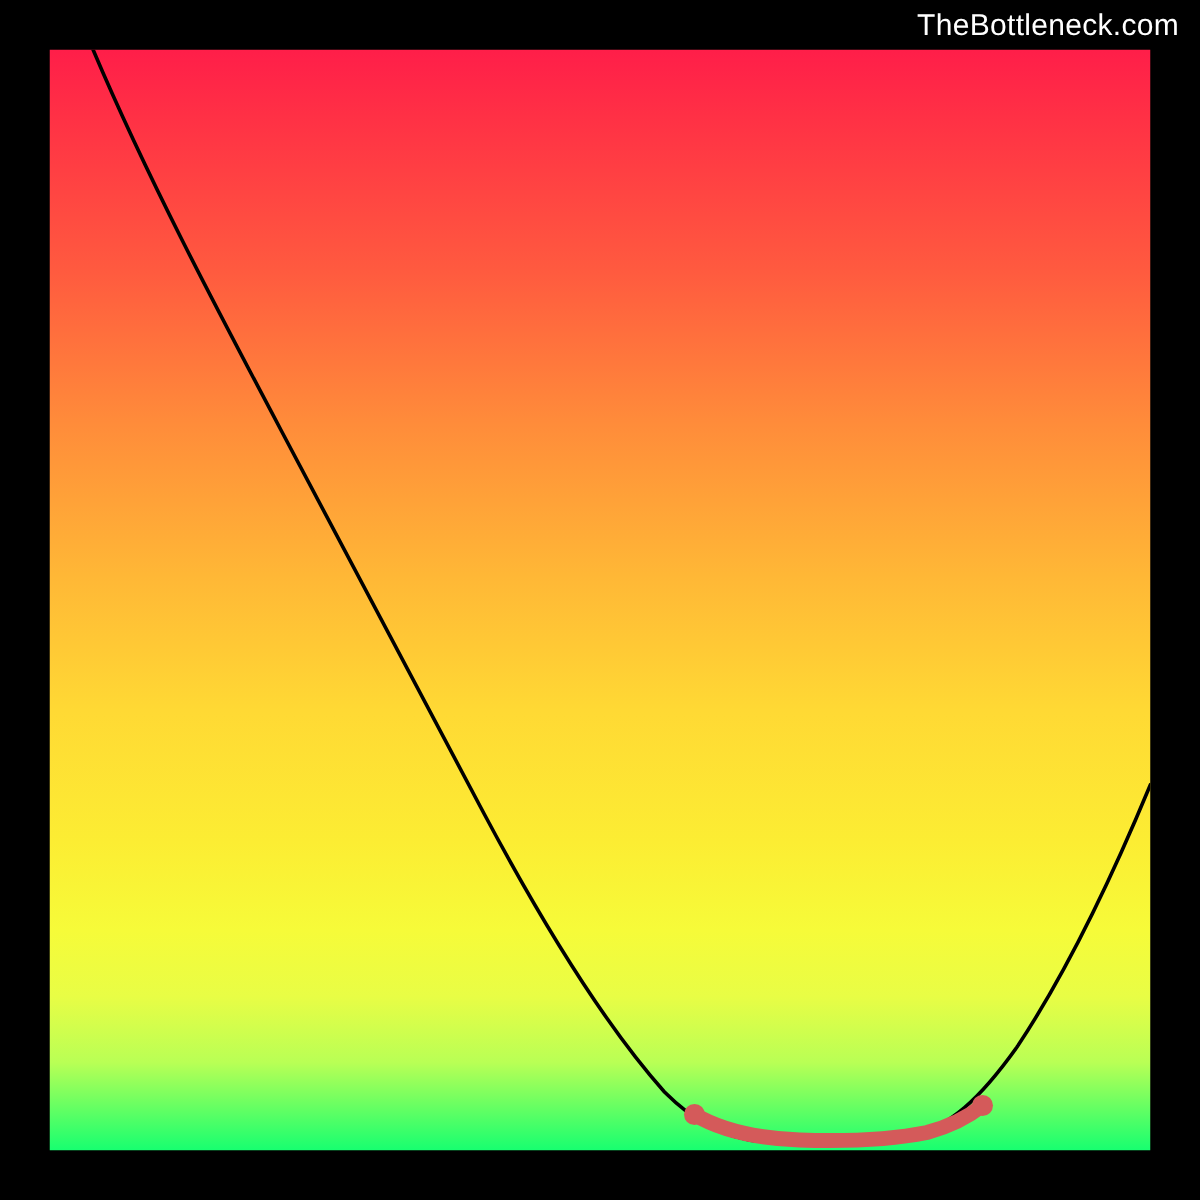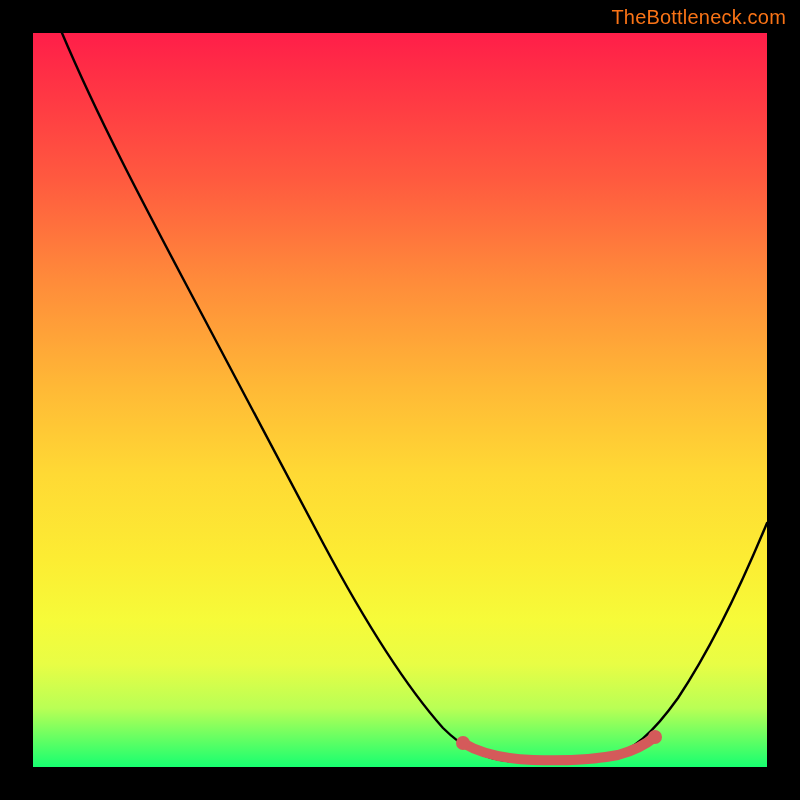--- a/index.html
+++ b/index.html
@@ -13,21 +13,21 @@
   .stage {
     position: relative;
     width: 800px;
     height: 800px;
     background: #000;
   }
   .watermark {
     position: absolute;
     top: 6px;
     right: 14px;
-    color: #f97316;
+    color: #ffffff;
     font-size: 20px;
     font-weight: 500;
     letter-spacing: 0.2px;
     z-index: 10;
   }
   .plot {
     position: absolute;
     left: 33px;
     top: 33px;
     width: 734px;

